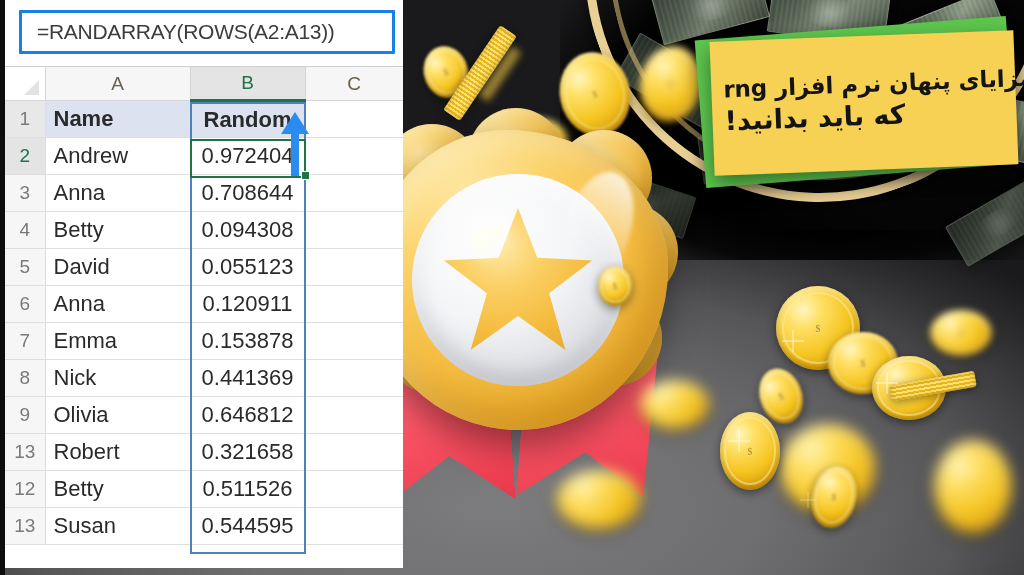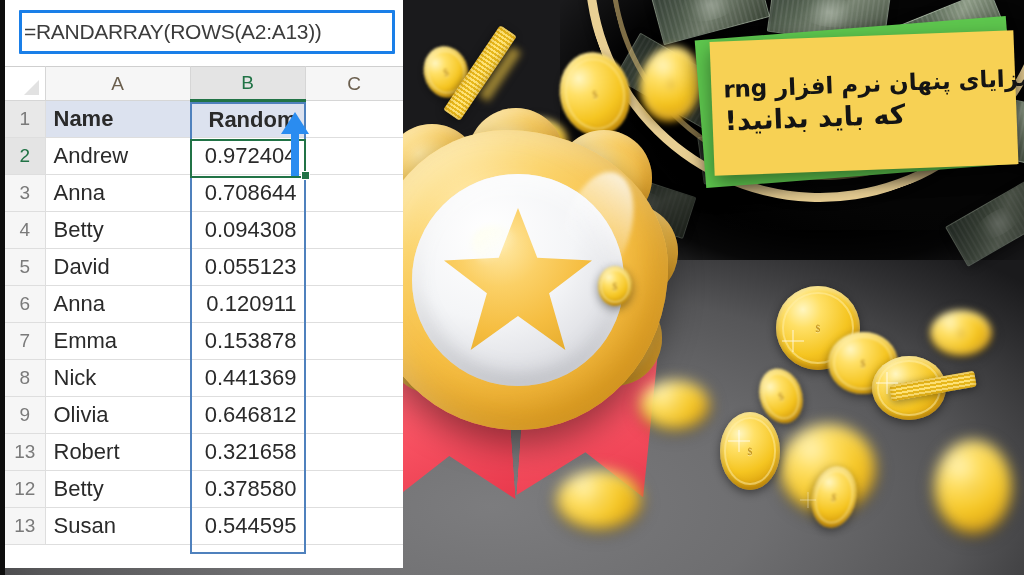--- a/index.html
+++ b/index.html
@@ -284,21 +284,21 @@
     height: 66px;
     background: #ffffff;
     padding: 10px 8px 0 14px;
   }
   .fx-box {
     height: 44px;
     border: 3px solid #1a7fe8;
     background: #ffffff;
     display: flex;
     align-items: center;
-    padding: 0 2px;
+    padding: 0 15px;
     border-radius: 1px;
   }
   .fx-text {
     font-family: "Liberation Sans", sans-serif;
     font-size: 21px;
     color: #3c3c3c;
     letter-spacing: -0.3px;
     white-space: nowrap;
   }
 
@@ -354,21 +354,21 @@
     background: #f6f6f6;
     color: #7a7a7a;
     font-size: 19px;
     text-align: center;
     padding: 0;
     border-left: none;
   }
   td.rh.hdr-row { background: #e8e8e8; }
   td.rh.sel-row { background: #e4e4e4; color: #217346; }
   tr.header-row td.cell { background: #dce2ef; font-weight: bold; }
-  td.num { text-align: right; }
+  td.num { text-align: center; }
   td.empty { background: #ffffff; }
 
   
   .spill-border {
     position: absolute;
     left: 185px; top: 36px;
     width: 116px; height: 452px;
     border: 2px solid #4f81bd;
     pointer-events: none;
   }
@@ -569,21 +569,21 @@
             </tr>
             <tr>
               <td class="rh">13</td>
               <td class="cell">Robert</td>
               <td class="cell num">0.321658</td>
               <td class="empty"></td>
             </tr>
             <tr>
               <td class="rh">12</td>
               <td class="cell">Betty</td>
-              <td class="cell num">0.378580</td>
+              <td class="cell num">0.511526</td>
               <td class="empty"></td>
             </tr>
             <tr>
               <td class="rh">13</td>
               <td class="cell">Susan</td>
               <td class="cell num">0.544595</td>
               <td class="empty"></td>
             </tr>
           </tbody>
       </table>

